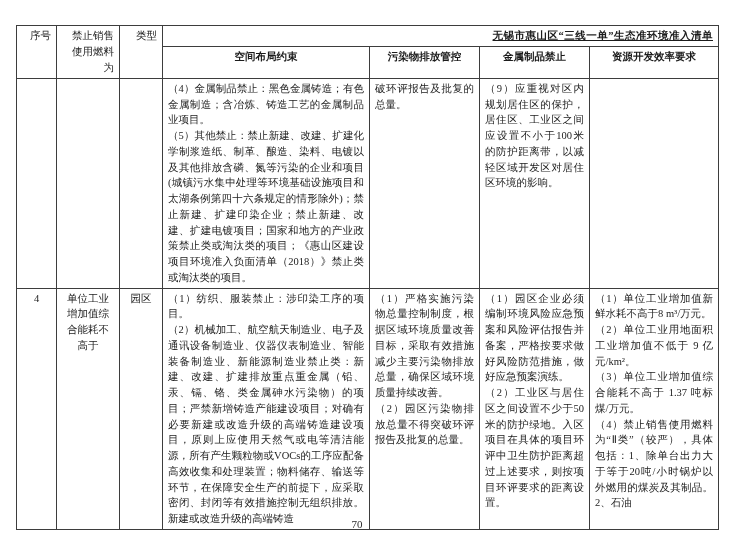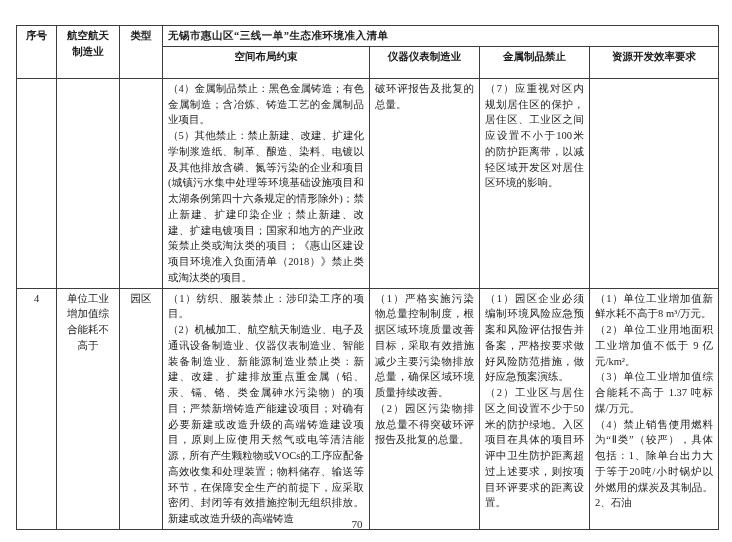--- a/index.html
+++ b/index.html
@@ -21,36 +21,37 @@
   table.doc th, table.doc td{
     border:1px solid #3d3d3d;
     padding:2px 5px;
     font-size:10.5px;
     line-height:1.5;
     vertical-align:top;
     overflow:hidden;
   }
   th.title-cell{
     height:14px;
-    text-align:left;
+    text-align:right;
     font-weight:bold;
     font-size:11px;
     padding:1px 2px;
     letter-spacing:0.5px;
+    text-decoration:underline;
   }
   th.col-head{
     text-align:center;
     vertical-align:middle;
     font-weight:bold;
     font-size:11px;
   }
   th.left-head{
-    text-align:center;
+    text-align:right;
     vertical-align:middle;
-    font-weight:bold;
+    font-weight:normal;
     font-size:11px;
     padding:2px 7px;
   }
   td.meta{
     text-align:center;
     vertical-align:middle;
     font-size:11px;
     padding:2px 7px;
   }
   td.content{
@@ -82,40 +83,40 @@
       <col style="width:63px">
       <col style="width:43px">
       <col style="width:207px">
       <col style="width:110px">
       <col style="width:110px">
       <col style="width:129px">
     </colgroup>
     <thead>
       <tr>
         <th class="left-head" rowspan="2">序号</th>
-        <th class="left-head" rowspan="2">航空航天制造业</th>
+        <th class="left-head" rowspan="2">禁止销售使用燃料为</th>
         <th class="left-head" rowspan="2">类型</th>
         <th class="title-cell" colspan="4">无锡市惠山区“三线一单”生态准环境准入清单</th>
       </tr>
       <tr class="subhead-row">
         <th class="col-head">空间布局约束</th>
-        <th class="col-head">仪器仪表制造业</th>
+        <th class="col-head">污染物排放管控</th>
         <th class="col-head">金属制品禁止</th>
         <th class="col-head">资源开发效率要求</th>
       </tr>
     </thead>
     <tbody>
       <tr class="body-row-1">
         <td class="meta"></td>
         <td class="meta"></td>
         <td class="meta"></td>
         <td class="content">（4）金属制品禁止：黑色金属铸造；有色金属制造；含冶炼、铸造工艺的金属制品业项目。
 （5）其他禁止：禁止新建、改建、扩建化学制浆造纸、制革、酿造、染料、电镀以及其他排放含磷、氮等污染的企业和项目(城镇污水集中处理等环境基础设施项目和太湖条例第四十六条规定的情形除外)；禁止新建、扩建印染企业；禁止新建、改建、扩建电镀项目；国家和地方的产业政策禁止类或淘汰类的项目；《惠山区建设项目环境准入负面清单（2018）》禁止类或淘汰类的项目。</td>
         <td class="content">破环评报告及批复的总量。</td>
-        <td class="content">（7）应重视对区内规划居住区的保护，居住区、工业区之间应设置不小于100米的防护距离带，以减轻区域开发区对居住区环境的影响。</td>
+        <td class="content">（9）应重视对区内规划居住区的保护，居住区、工业区之间应设置不小于100米的防护距离带，以减轻区域开发区对居住区环境的影响。</td>
         <td class="content"></td>
       </tr>
       <tr class="body-row-2">
         <td class="meta">4</td>
         <td class="meta">单位工业增加值综合能耗不高于</td>
         <td class="meta">园区</td>
         <td class="content">（1）纺织、服装禁止：涉印染工序的项目。
 （2）机械加工、航空航天制造业、电子及通讯设备制造业、仪器仪表制造业、智能装备制造业、新能源制造业禁止类：新建、改建、扩建排放重点重金属（铅、汞、镉、铬、类金属砷水污染物）的项目；严禁新增铸造产能建设项目；对确有必要新建或改造升级的高端铸造建设项目，原则上应使用天然气或电等清洁能源，所有产生颗粒物或VOCs的工序应配备高效收集和处理装置；物料储存、输送等环节，在保障安全生产的前提下，应采取密闭、封闭等有效措施控制无组织排放。新建或改造升级的高端铸造</td>
         <td class="content">（1）严格实施污染物总量控制制度，根据区域环境质量改善目标，采取有效措施减少主要污染物排放总量，确保区域环境质量持续改善。
 （2）园区污染物排放总量不得突破环评报告及批复的总量。</td>

